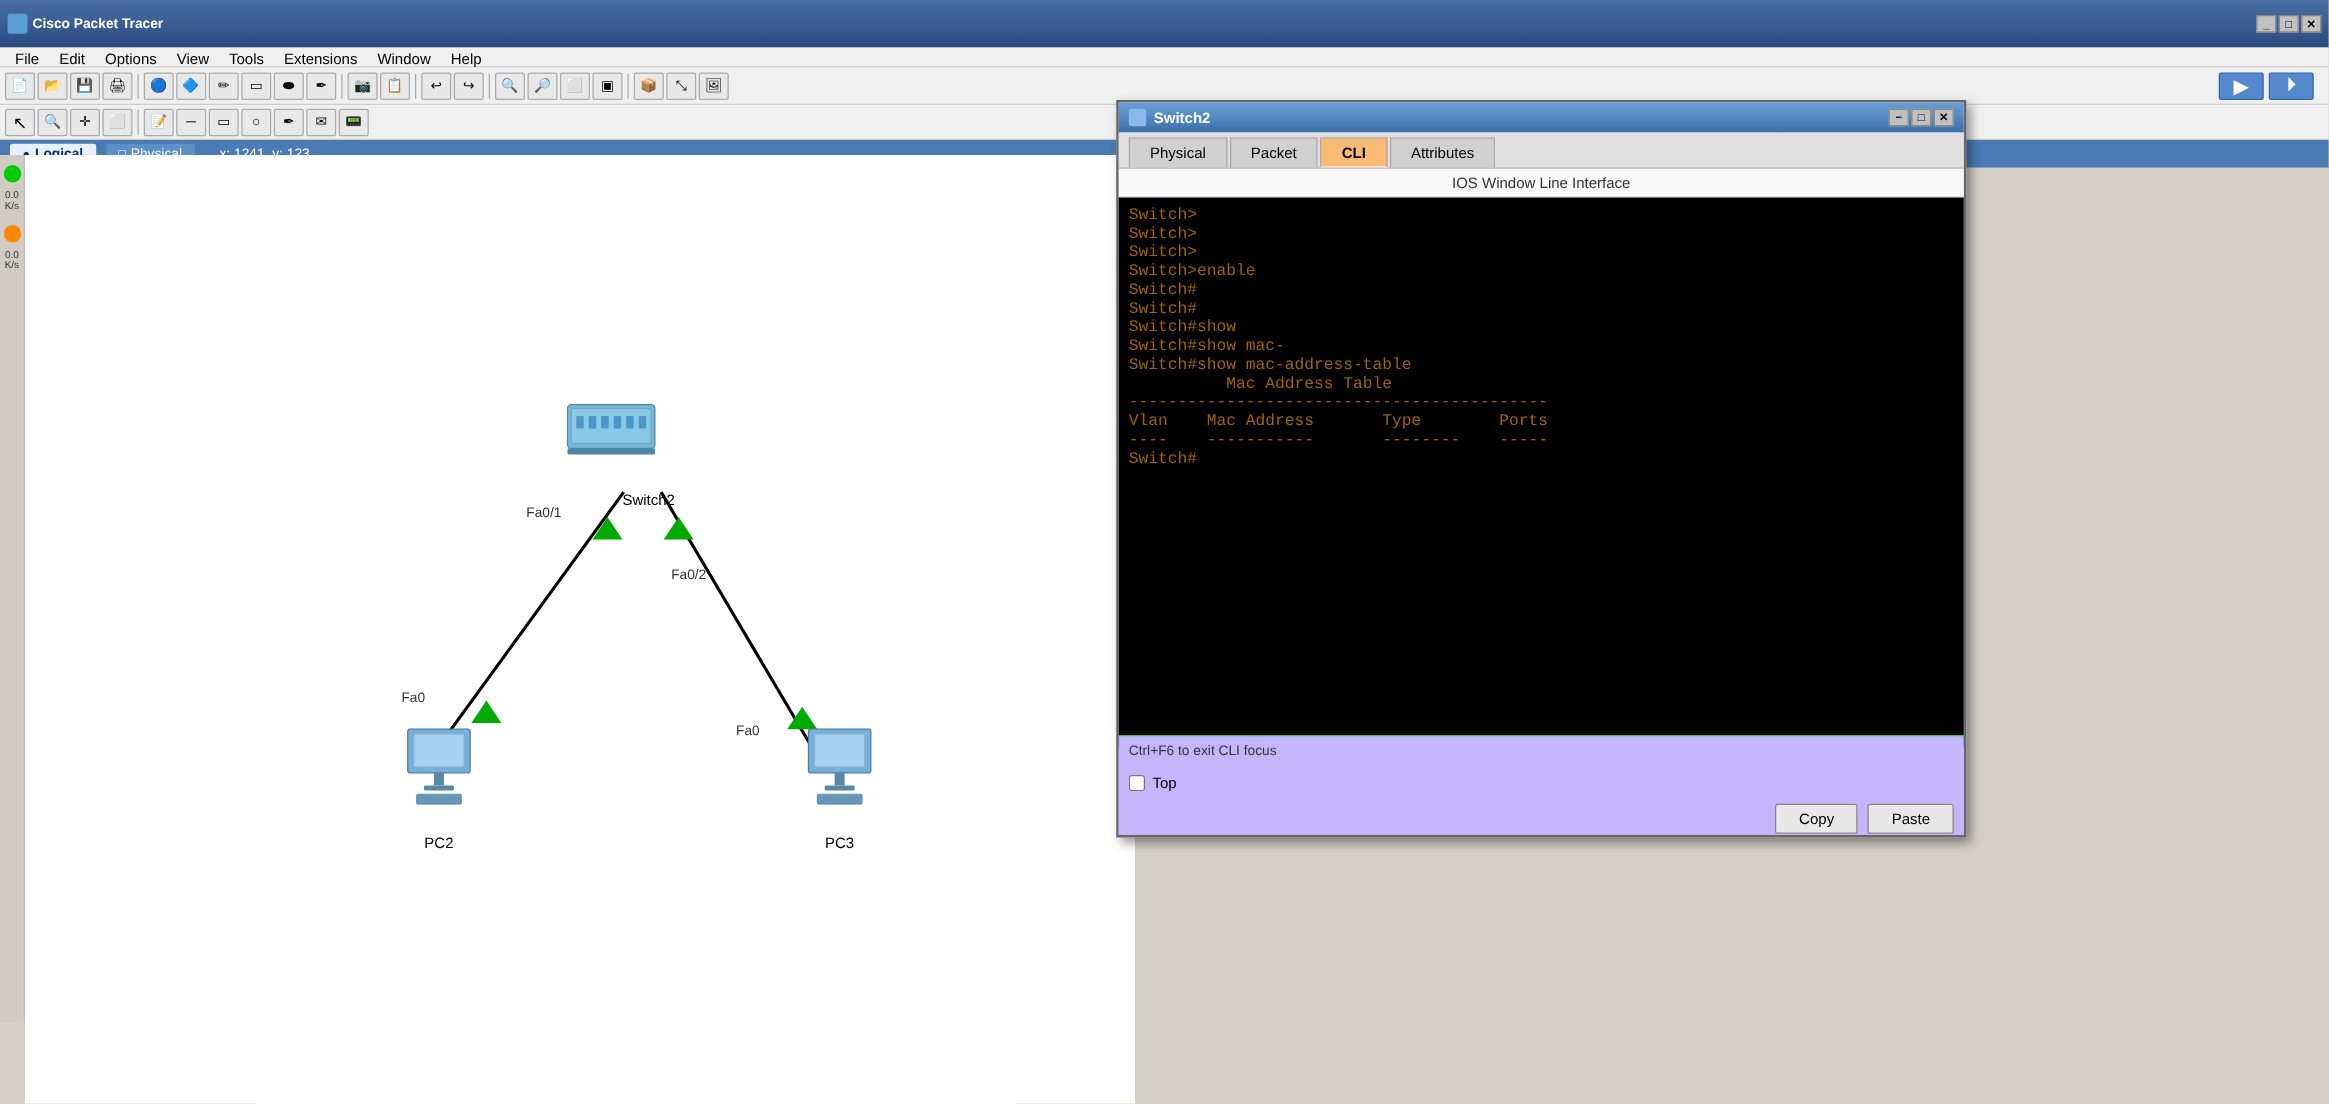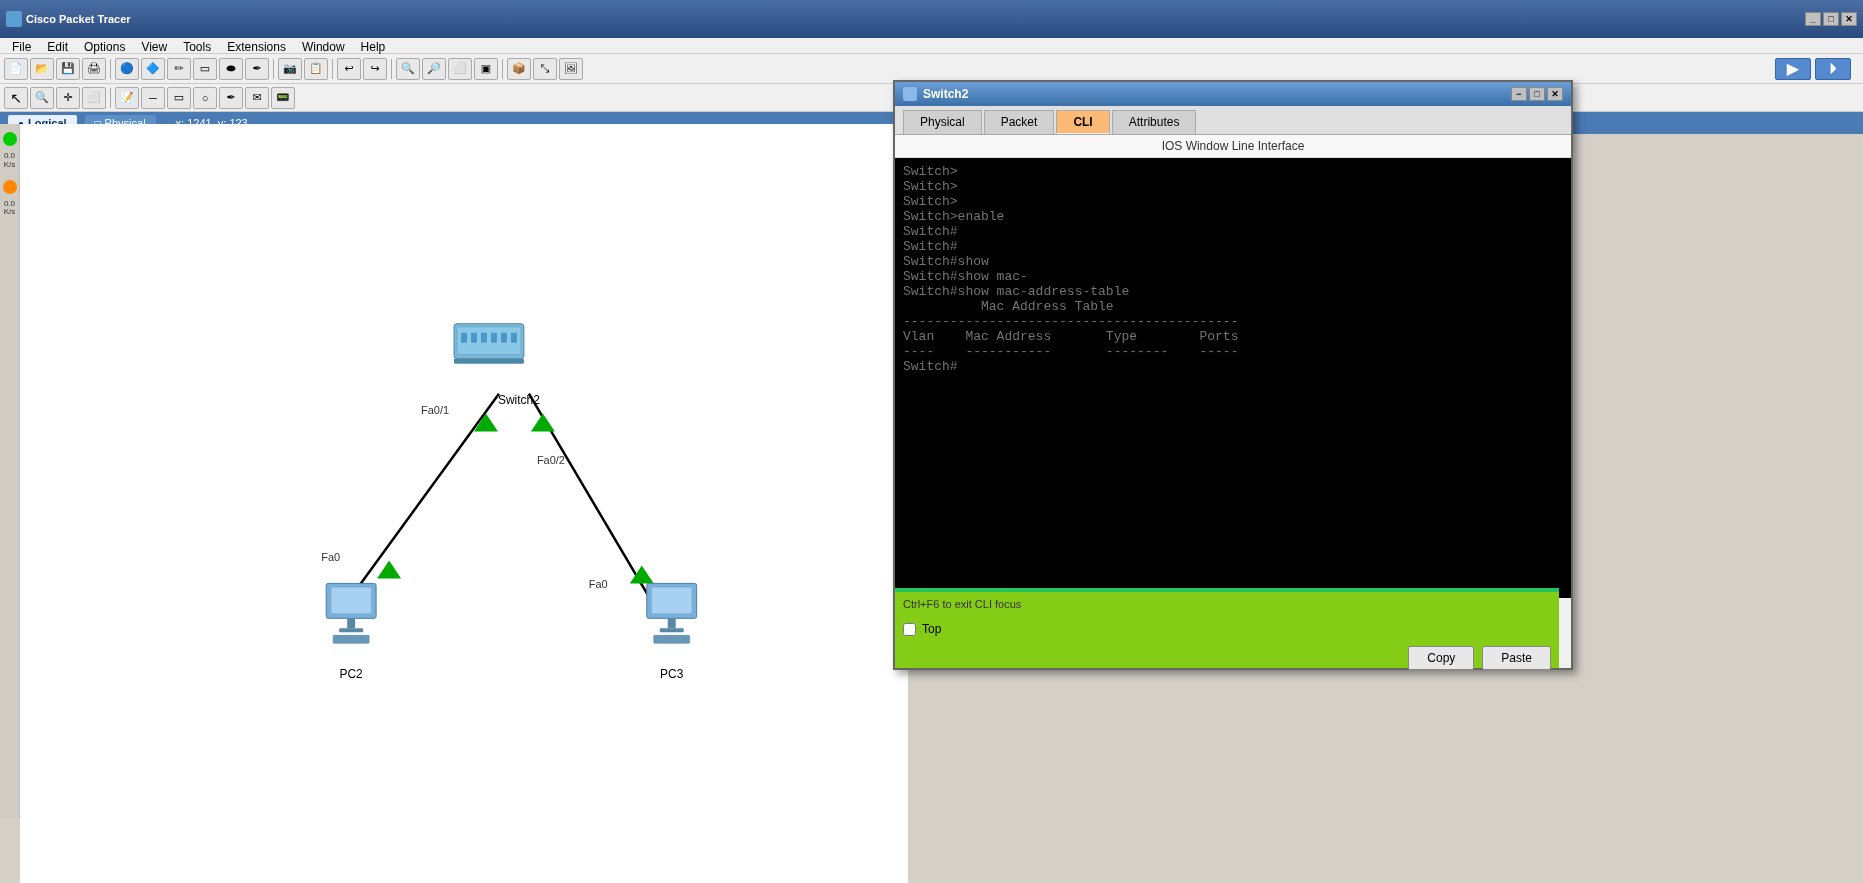--- a/index.html
+++ b/index.html
@@ -223,36 +223,36 @@
       padding: 4px;
       font-size: 12px;
       color: #333;
       background: #f8f8f8;
       border-bottom: 1px solid #ddd;
     }
 
     
     #terminal {
       background: black;
-      color: #737373;
+      color: #a16207;
       font-family: 'Courier New', Courier, monospace;
       font-size: 13px;
       padding: 6px 8px;
       height: 440px;
       overflow-y: auto;
       white-space: pre;
     }
 
     
     #dialog-bottom {
       position: absolute;
-      bottom: 0; left: 0; right: 12px;
+      bottom: 0; left: 0; right: 0;
       height: 80px;
-      background: #84cc16;
-      border-top: 4px solid #22c55e;
+      background: #c4b5fd;
+      border-top: 1px solid #22c55e;
     }
 
     #cli-hint {
       padding: 6px 8px;
       font-size: 11px;
       color: #333;
     }
 
     #copy-paste-row {
       display: flex;

